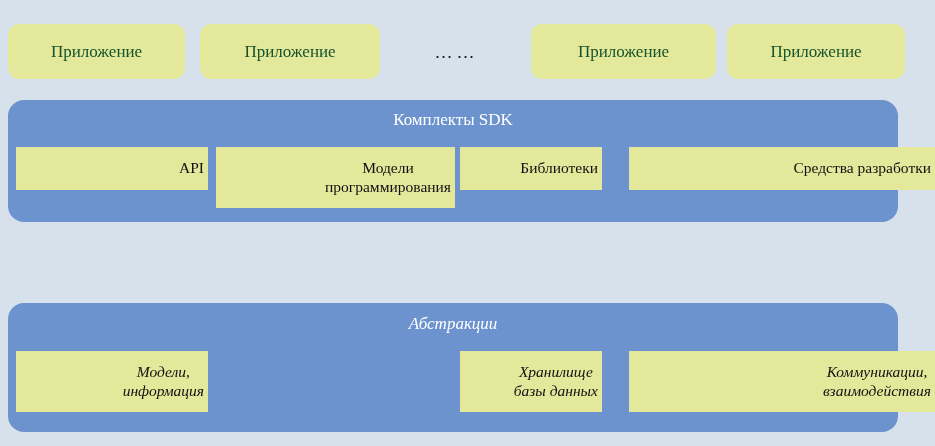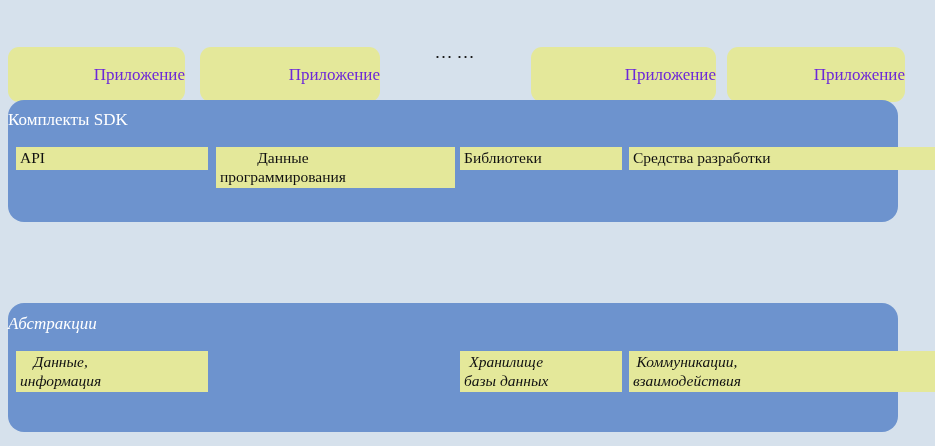--- a/index.html
+++ b/index.html
@@ -32,26 +32,25 @@
     height: 55px;
   }
   .app-box {
     position: absolute;
     top: 0;
     height: 55px;
     background: #e4e89a;
     border-radius: 11px;
     display: flex;
     align-items: center;
-    justify-content: flex-end;
-    color: #6d28d9;
+    justify-content: center;
+    color: #14532d;
     font-size: 17px;
     line-height: 1.15;
     text-align: center;
-    margin-top: 23px;
   }
   .app-1 { left: 8px;   width: 177px; }
   .app-2 { left: 200px; width: 180px; }
   .app-3 { left: 531px; width: 185px; }
   .app-4 { left: 727px; width: 178px; }
 
   .ellipsis-sep {
     position: absolute;
     left: 396px;
     top: 0;
@@ -71,20 +70,21 @@
     position: absolute;
     left: 8px;
     width: 890px;
     background: #6d93ce;
     border-radius: 16px;
     box-sizing: border-box;
   }
   .panel-title {
     color: #ffffff;
     font-size: 17px;
+    text-align: center;
     width: 100%;
   }
 
   .panel-sdk {
     top: 100px;
     height: 122px;
   }
   .panel-sdk .panel-title {
     position: absolute;
     top: 10px;
@@ -117,33 +117,33 @@
     width: 890px;
   }
   .cell {
     position: absolute;
     background: #e4e89a;
     color: #111111;
     font-size: 15.5px;
     line-height: 1.2;
     display: flex;
     align-items: center;
-    justify-content: flex-start;
+    justify-content: flex-end;
     text-align: center;
     box-sizing: border-box;
-    padding: 2px 4px;
+    padding: 12px 4px;
     white-space: pre-line;
   }
 
   .sdk-cells  { top: 47px; height: 56px; }
   .abs-cells  { top: 48px; height: 62px; }
 
   .col-1 { left: 8px;   width: 192px; }
   .col-2 { left: 208px; width: 239px; }
-  .col-3 { left: 452px; width: 162px; }
+  .col-3 { left: 452px; width: 142px; }
   .col-4 { left: 621px; width: 306px; }
 </style>
 </head>
 <body>
 
 <div id="diagram">
 
   <div class="app-row">
     <div class="app-box app-1">
       <span>Приложение</span>
@@ -160,38 +160,38 @@
     </div>
   </div>
 
   <div class="panel panel-sdk">
     <div class="panel-title">Комплекты SDK</div>
     <div class="cell-row sdk-cells">
       <div class="cell col-1">
         <span>API</span>
       </div>
       <div class="cell col-2">
-        <span>Данные
+        <span>Модели
 программирования</span>
       </div>
       <div class="cell col-3">
         <span>Библиотеки</span>
       </div>
       <div class="cell col-4">
         <span>Средства разработки</span>
       </div>
     </div>
   </div>
 
 
   <div class="panel panel-abstractions">
     <div class="panel-title">Абстракции</div>
     <div class="cell-row abs-cells">
       <div class="cell col-1">
-        <span>Данные,
+        <span>Модели,
 информация</span>
       </div>
       <div class="cell col-3">
         <span>Хранилище
 базы данных</span>
       </div>
       <div class="cell col-4">
         <span>Коммуникации,
 взаимодействия</span>
       </div>

